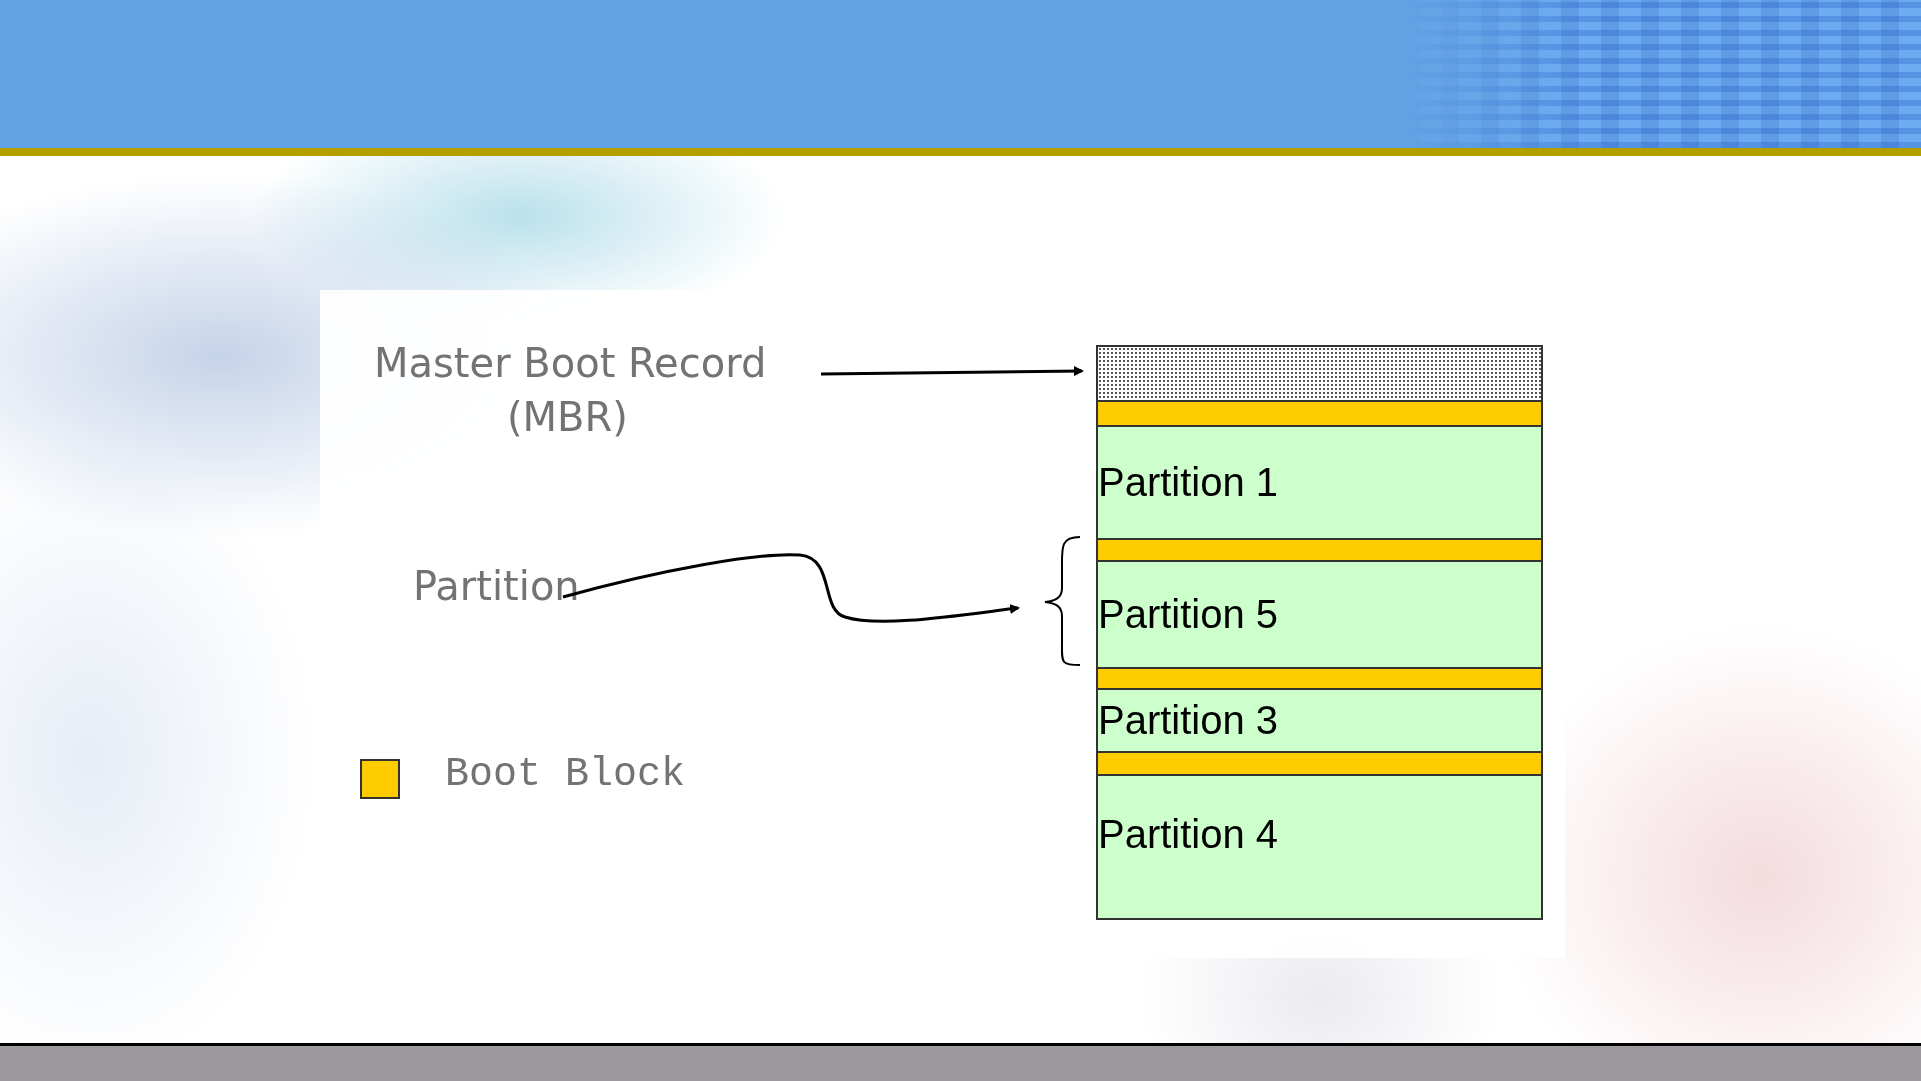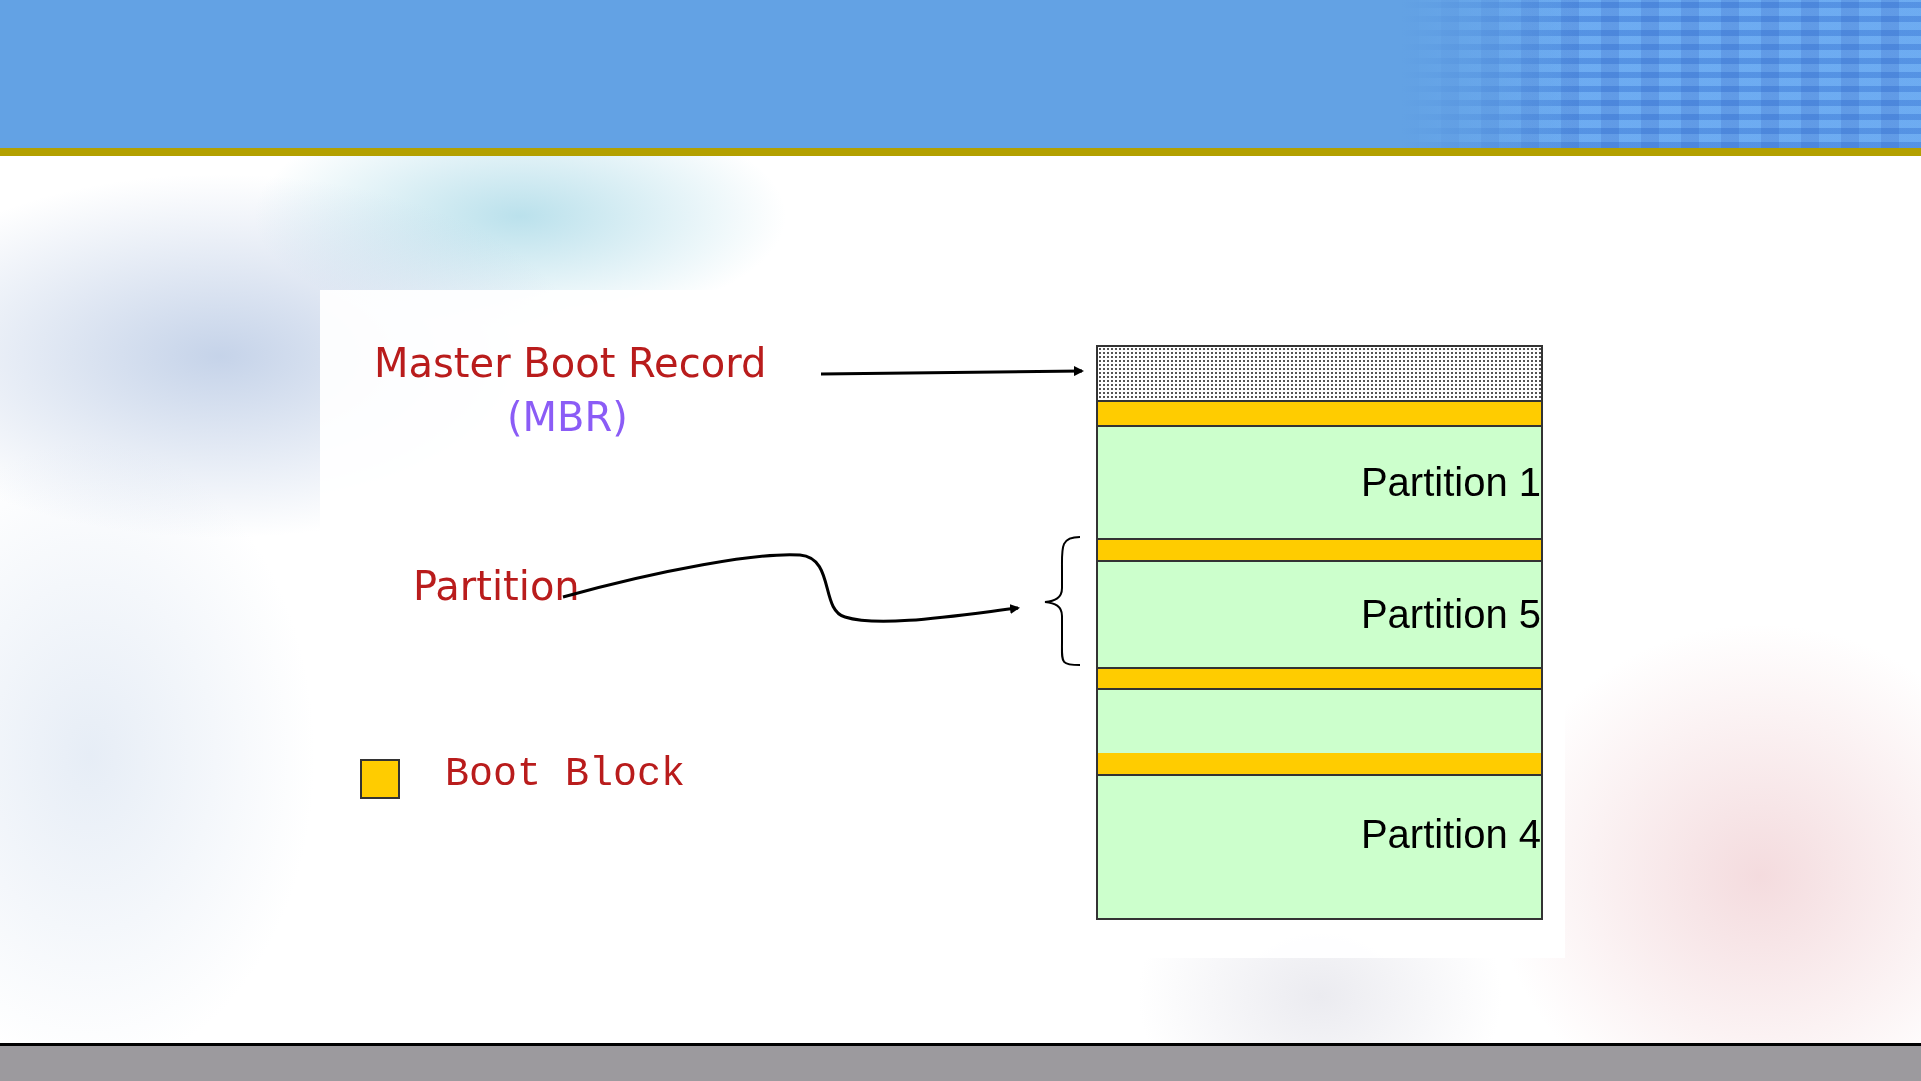--- a/index.html
+++ b/index.html
@@ -17,30 +17,30 @@
       radial-gradient(ellipse 520px 260px at 220px 200px, rgba(150,175,215,0.55), rgba(255,255,255,0) 70%),
       radial-gradient(ellipse 380px 160px at 520px 60px, rgba(130,200,220,0.55), rgba(255,255,255,0) 70%),
       radial-gradient(ellipse 300px 420px at 90px 600px, rgba(200,215,235,0.45), rgba(255,255,255,0) 75%),
       radial-gradient(ellipse 380px 360px at 1760px 720px, rgba(235,190,195,0.55), rgba(255,255,255,0) 70%),
       radial-gradient(ellipse 260px 200px at 1320px 840px, rgba(215,215,225,0.5), rgba(255,255,255,0) 70%);
   }
   #content-panel { position:absolute; left:320px; top:290px; width:1245px; height:668px; background:rgba(255,255,255,0.92); }
   #footer-line { position:absolute; left:0; top:1043px; width:1921px; height:3px; background:#000; }
   #footer { position:absolute; left:0; top:1046px; width:1921px; height:35px; background:#9c9a9e; }
 
-  .label-blue { position:absolute; color:#b91c1c; font-family:"DejaVu Sans", sans-serif; font-size:40px; white-space:nowrap; }
-  .label-black { position:absolute; color:#8b5cf6; font-family:"DejaVu Sans", sans-serif; font-size:40px; white-space:nowrap; }
+  .label-blue { position:absolute; color:#737373; font-family:"DejaVu Sans", sans-serif; font-size:40px; white-space:nowrap; }
+  .label-black { position:absolute; color:#737373; font-family:"DejaVu Sans", sans-serif; font-size:40px; white-space:nowrap; }
   #mbr-label { left:374px; top:340px; }
   #mbr-abbr { left:507px; top:394px; }
   #partition-label { left:373px; top:563px;margin-left:40px; }
   #bootblock-label { left:445px; top:752px;font-family:Liberation Mono, monospace; }
   #bootblock-swatch { position:absolute; left:360px; top:759px; width:40px; height:40px; background:#ffcc00; border:2px solid #333; box-sizing:border-box; }
 
   #disk { position:absolute; left:1096px; top:345px; width:447px; height:575px; border:2px solid #333; box-sizing:border-box; background:#ccffcc; }
-  .seg { position:absolute; left:0; width:100%; box-sizing:border-box; display:flex; align-items:center; justify-content:flex-end; }
+  .seg { position:absolute; left:0; width:100%; box-sizing:border-box; display:flex; align-items:center; justify-content:flex-start; }
   .seg.mbr { background-color:#ffffff; background-image: radial-gradient(#555 0.9px, transparent 1.2px); background-size:4px 4px; border-bottom:2px solid #333; }
   .seg.boot { background:#ffcc00; border-bottom:2px solid #333; }
   .seg.part { background:#ccffcc; border-bottom:2px solid #333; font-family:"Liberation Sans", sans-serif; font-size:40px; color:#000; }
   .seg.part.last { border-bottom:none;border-radius:11px; }
 
   svg#arrows { position:absolute; left:0; top:0; width:1921px; height:1081px; pointer-events:none; }
 </style>
 </head>
 <body>
 
@@ -61,20 +61,23 @@
   <div class="seg mbr" style="top:0;     height:55px;"></div>
   <div class="seg boot" style="top:55px;  height:25px;"></div>
   <div class="seg part" style="top:80px;  height:113px;">
       <span>Partition 1</span>
     </div>
   <div class="seg boot" style="top:193px; height:22px;"></div>
   <div class="seg part" style="top:215px; height:107px;">
       <span>Partition 5</span>
     </div>
   <div class="seg boot" style="top:322px; height:21px;"></div>
+  <div class="seg part" style="top:343px; height:63px;">
+      <span>Partition 3</span>
+    </div>
   <div class="seg boot" style="top:406px; height:23px;"></div>
   <div class="seg part last" style="top:429px; height:142px; align-items:flex-start; padding-top:36px;">
       <span>Partition 4</span>
     </div>
 </div>
 
 <svg id="arrows">
   <defs>
     <marker id="ah" markerWidth="10" markerHeight="10" refX="8" refY="5" orient="auto" markerUnits="userSpaceOnUse">
       <path d="M0,0 L10,5 L0,10 Z" fill="#000"></path>

